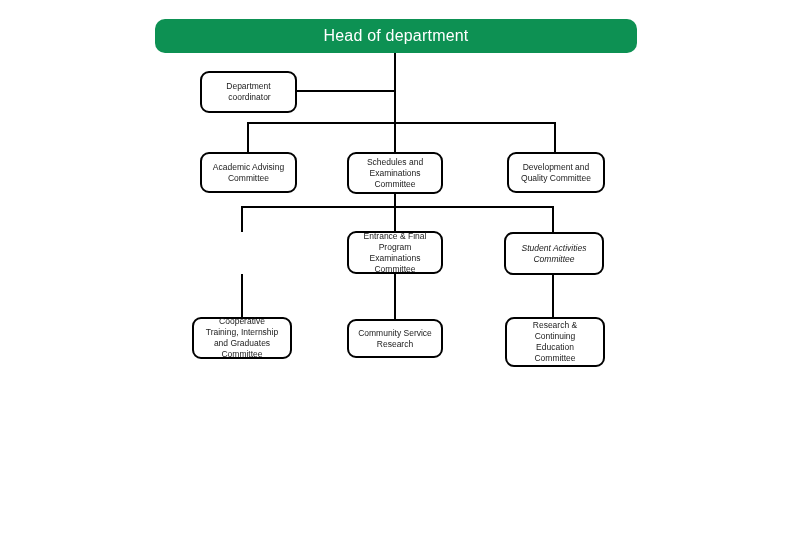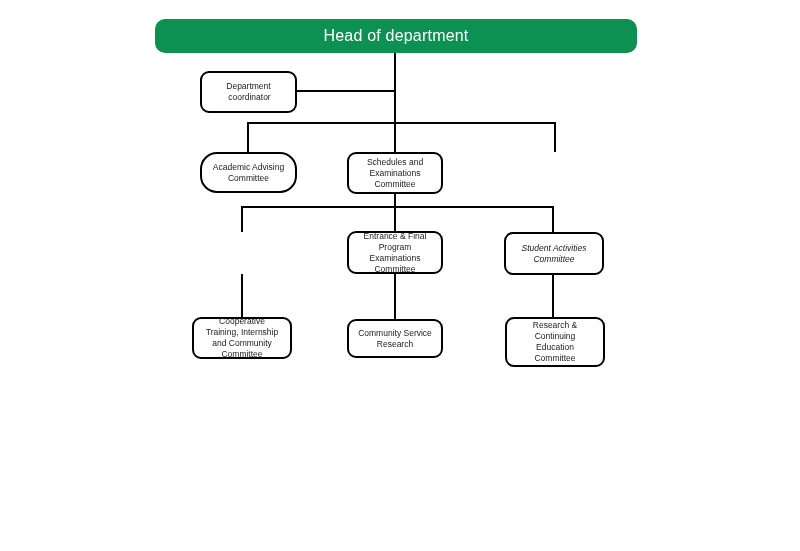--- a/index.html
+++ b/index.html
@@ -43,21 +43,21 @@
     letter-spacing: 0.2px;
   }
   .line {
     position: absolute;
     background: #000000;
     z-index: 1;
   }
   
   #n-head        { left: 155px; top: 19px;  width: 482px; height: 34px; }
   #n-coordinator { left: 200px; top: 71px;  width: 97px;  height: 42px; text-align: right; }
-  #n-academic    { left: 200px; top: 152px; width: 97px;  height: 41px; border-radius: 17px; }
+  #n-academic    { left: 200px; top: 152px; width: 97px;  height: 41px; }
   #n-schedules   { left: 347px; top: 152px; width: 96px;  height: 42px; }
   #n-development { left: 507px; top: 152px; width: 98px;  height: 41px; }
   #n-curriculum  { left: 194px; top: 232px; width: 98px;  height: 43px; }
   #n-entrance    { left: 347px; top: 231px; width: 96px;  height: 43px; }
   #n-student     { left: 504px; top: 232px; width: 100px; height: 43px; font-style: italic; }
   #n-cooperative { left: 192px; top: 317px; width: 100px; height: 42px; }
   #n-community   { left: 347px; top: 319px; width: 96px;  height: 39px; }
   #n-research    { left: 505px; top: 317px; width: 100px; height: 50px; }
   
   #l-stem-1      { left: 394px; top: 52px;  width: 2px;   height: 100px; } 
@@ -96,33 +96,35 @@
   <div class="node" id="n-coordinator">Department
 coordinator</div>
 
   <div class="node" id="n-academic">Academic Advising
 Committee</div>
 
   <div class="node" id="n-schedules">Schedules and
 Examinations
 Committee</div>
 
+  <div class="node" id="n-development">Development and
+Quality Committee</div>
 
 
   <div class="node" id="n-entrance">Entrance &amp; Final
 Program
 Examinations
 Committee</div>
 
   <div class="node" id="n-student">Student Activities
 Committee</div>
 
   <div class="node" id="n-cooperative">Cooperative
 Training, Internship
-and Community
+and Graduates
 Committee</div>
 
   <div class="node" id="n-community">Community Service
 Research</div>
 
   <div class="node" id="n-research">Research &amp;
 Continuing
 Education
 Committee</div>
 

